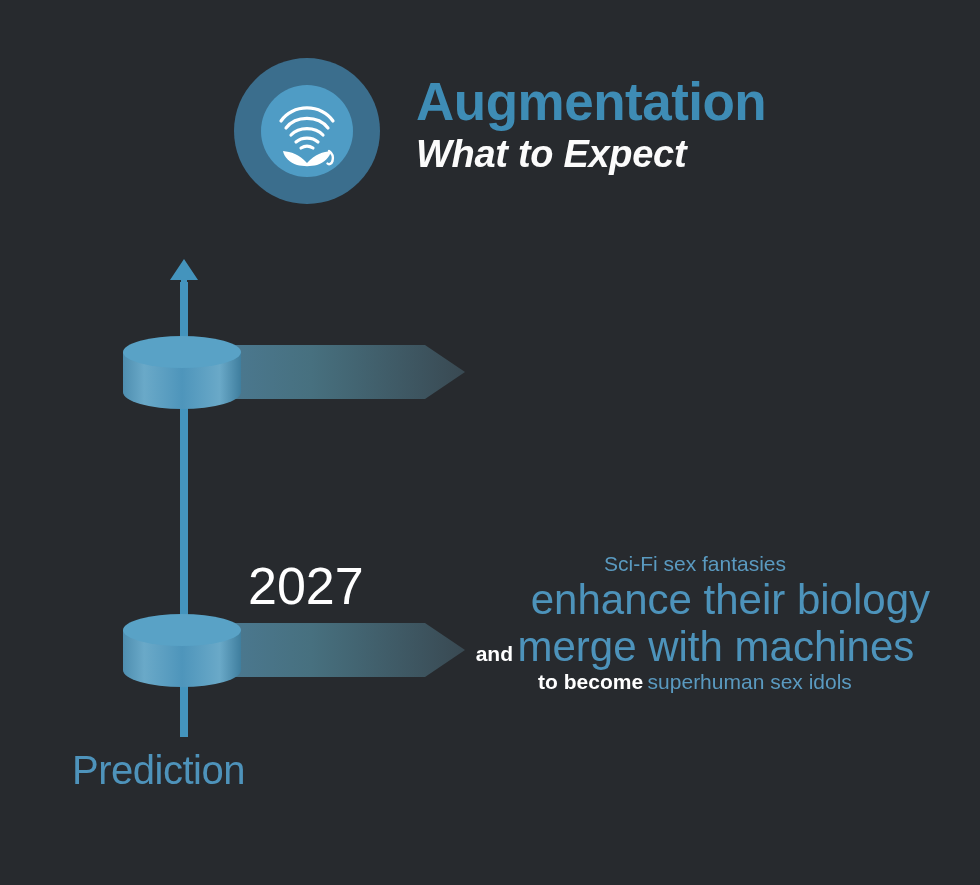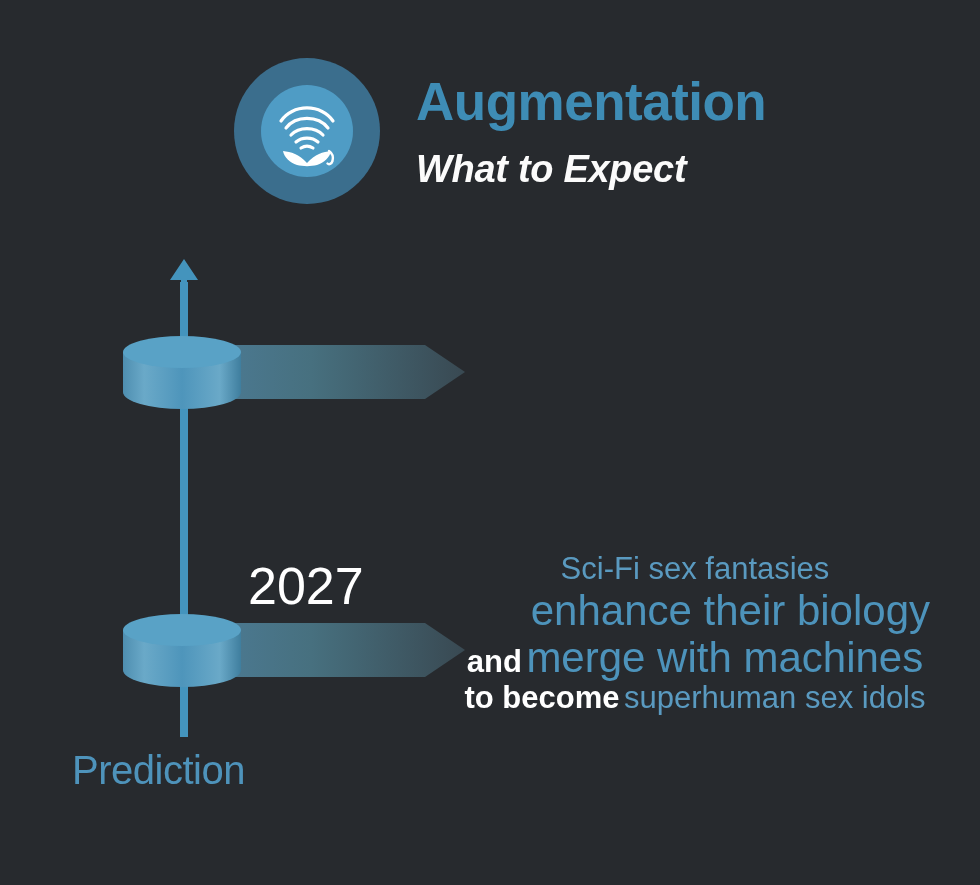--- a/index.html
+++ b/index.html
@@ -64,21 +64,21 @@
     color: #3e8cb5;
     line-height: 1.05;
     letter-spacing: -0.5px;
   }
   .title-sub {
     font-size: 38px;
     font-weight: bold;
     font-style: italic;
     color: #fbfbfb;
     line-height: 1.1;
-    margin-top: 19px;
+    margin-top: 4px;
     letter-spacing: -0.3px;
   }
 
   
   .axis-line {
     position: absolute;
     left: 180px;
     top: 282px;
     width: 8px;
     height: 455px;
@@ -133,21 +133,21 @@
 
   
   .textblock {
     position: absolute;
     width: 470px;
     text-align: center;
   }
   .tb-1 { left: 460px; top: 282px; }
 
   .tline { line-height: 1.12; }
-  .s-md  { font-size: 31px; }
+  .s-md  { font-size: 21px; }
   .s-xl  { font-size: 42px; text-align: right; }
   .c-blue  { color: #4d93bb; }
   .c-blue2 { color: #5a9ac0; }
   .c-white { color: #ffffff; }
   .w-b { font-weight: bold; }
 
   
   .footer-label {
     position: absolute;
     left: 72px;

